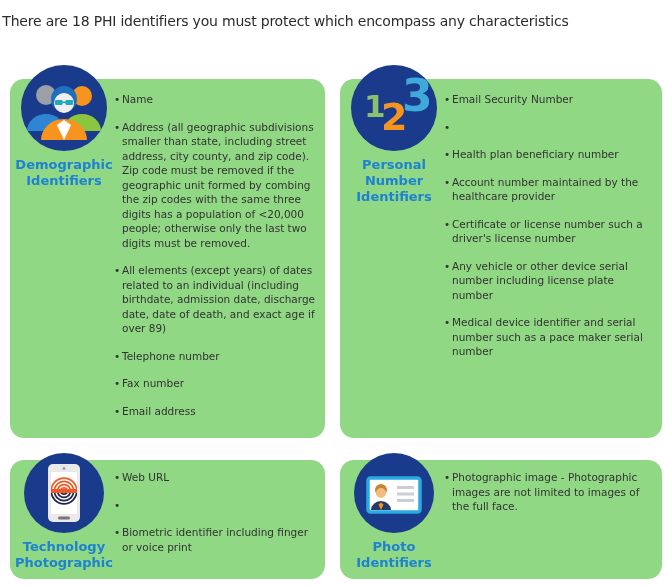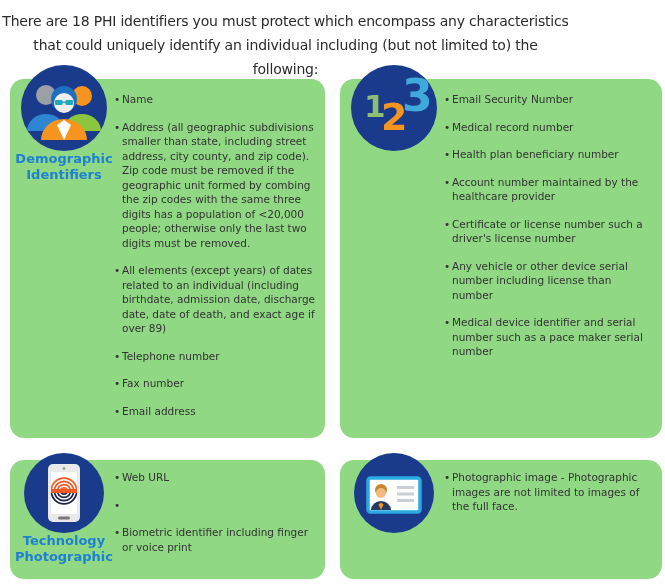--- a/index.html
+++ b/index.html
@@ -29,38 +29,37 @@
   .p-top .circle{width:86px; height:86px; margin-top:-14px;}
   .p-bottom .circle{width:80px; height:80px; margin-top:-7px;}
   .circle svg{display:block;}
   .circle.navy-bg{background:var(--navy);}
   .digit{position:absolute; font-weight:bold; line-height:1;}
   .d1{left:13px; top:26px; font-size:31px; color:#8CBF6F;}
   .d2{left:30px; top:33px; font-size:38px; color:var(--orange);}
   .d3{left:51px; top:9px;  font-size:44px; color:#3FA9DC;}
 
   .panel-label{
-    color:var(--blue); font-weight:bold;
+    margin-top:6px; color:var(--blue); font-weight:bold;
     font-size:13px; line-height:16px;
   }
   .bullets{position:absolute; left:104px; right:8px;}
   .p-top .bullets{top:13px;}
   .p-bottom .bullets{top:10px;}
   .bullet{
     display:flex; margin-bottom:13px; color:var(--ink);
     font-size:10.5px; line-height:14.5px;
   }
   .bullet .dot{width:8px; flex:0 0 8px;}
 </style>
 </head>
 <body>
 
 <div class="title">
   <div>There are 18 PHI identifiers you must protect which encompass any characteristics</div>
-  <div>that could uniquely identify an individual including (but not limited to) the following:</div>
 </div>
 
 <div class="panel p-top" id="panel-demographic">
   <div class="icon-col">
     <div class="circle">
       <svg width="86" height="86" viewBox="0 0 86 86">
         <defs>
             <clipPath id="clip-people">
               <circle cx="43" cy="43" r="43"></circle>
             </clipPath>
@@ -111,45 +110,45 @@
     </div>
 </div>
 
 <div class="panel p-top" id="panel-personal">
   <div class="icon-col">
     <div class="circle navy-bg">
       <span class="digit d1">1</span>
       <span class="digit d2">2</span>
       <span class="digit d3">3</span>
     </div>
+    <div class="panel-label">Personal Number Identifiers</div>
   </div>
   <div class="bullets">
       <div class="bullet">
         <span class="dot">•</span>
         <span class="bullet-text">Email Security Number</span>
       </div>
       <div class="bullet">
         <span class="dot">•</span>
-        <span class="bullet-text">Medical record number</span>
       </div>
       <div class="bullet">
         <span class="dot">•</span>
         <span class="bullet-text">Health plan beneficiary number</span>
       </div>
       <div class="bullet">
         <span class="dot">•</span>
         <span class="bullet-text">Account number maintained by the healthcare provider</span>
       </div>
       <div class="bullet">
         <span class="dot">•</span>
         <span class="bullet-text">Certificate or license number such a driver's license number</span>
       </div>
       <div class="bullet">
         <span class="dot">•</span>
-        <span class="bullet-text">Any vehicle or other device serial number including license than number</span>
+        <span class="bullet-text">Any vehicle or other device serial number including license plate number</span>
       </div>
       <div class="bullet">
         <span class="dot">•</span>
         <span class="bullet-text">Medical device identifier and serial number such as a pace maker serial number</span>
       </div>
     </div>
 </div>
 
 <div class="panel p-bottom" id="panel-technology">
   <div class="icon-col">
@@ -208,20 +207,21 @@
         <rect x="14" y="25" width="52" height="34" rx="2.5" fill="#FFFFFF" stroke="#29ABE2" stroke-width="3.5"></rect>
         <circle cx="27" cy="37" r="6" fill="#C8832F"></circle>
         <circle cx="27" cy="40" r="5" fill="#F2BC81"></circle>
         <path d="M17 57 A10 9 0 0 1 37 57 Z" fill="#253B63"></path>
         <polygon points="27,49.5 29.5,51.5 27,57 24.5,51.5" fill="#F7941E"></polygon>
         <rect x="43" y="33" width="17" height="3" fill="#C9CFD4"></rect>
         <rect x="43" y="39.5" width="17" height="3" fill="#C9CFD4"></rect>
         <rect x="43" y="46" width="17" height="3" fill="#C9CFD4"></rect>
       </svg>
     </div>
+    <div class="panel-label">Photo Identifiers</div>
   </div>
   <div class="bullets">
       <div class="bullet">
         <span class="dot">•</span>
         <span class="bullet-text">Photographic image - Photographic images are not limited to images of the full face.</span>
       </div>
     </div>
 </div>
 
 </body></html>

